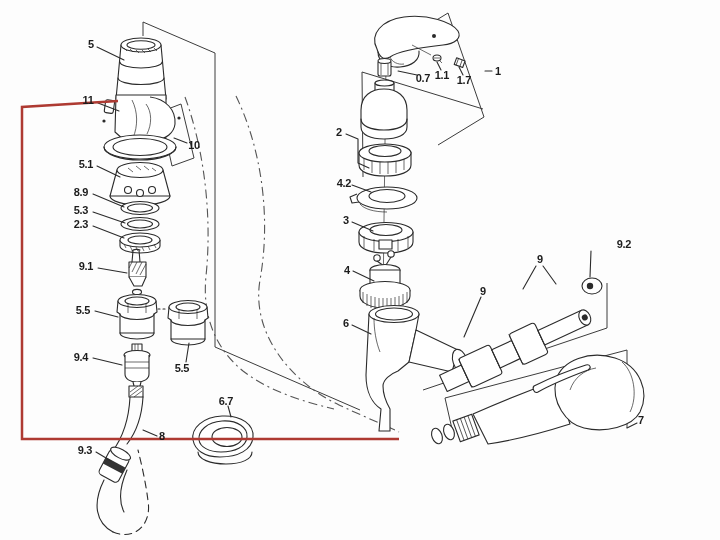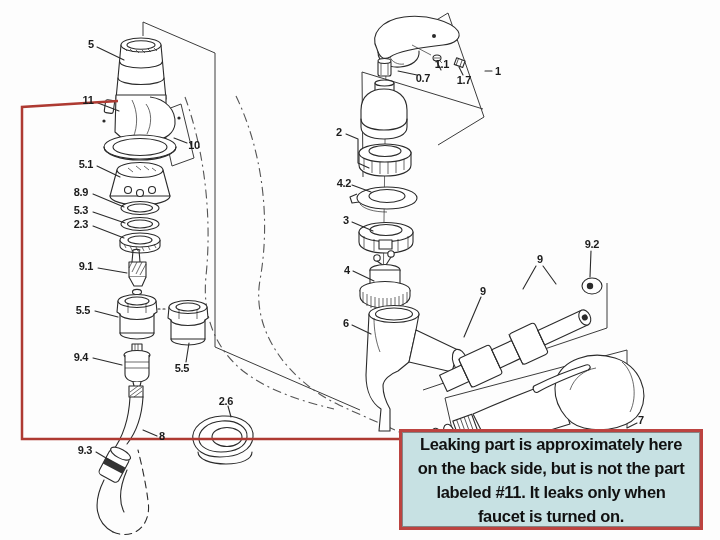--- a/index.html
+++ b/index.html
@@ -260,37 +260,31 @@
 <div class="plabel" style="left:88px;top:100px">11</div>
 <div class="plabel" style="left:194px;top:145px">10</div>
 <div class="plabel" style="left:86px;top:164px">5.1</div>
 <div class="plabel" style="left:81px;top:192px">8.9</div>
 <div class="plabel" style="left:81px;top:210px">5.3</div>
 <div class="plabel" style="left:81px;top:224px">2.3</div>
 <div class="plabel" style="left:86px;top:266px">9.1</div>
 <div class="plabel" style="left:83px;top:310px">5.5</div>
 <div class="plabel" style="left:81px;top:357px">9.4</div>
 <div class="plabel" style="left:182px;top:368px">5.5</div>
-<div class="plabel" style="left:226px;top:401px">2.6</div>
+<div class="plabel" style="left:226px;top:401px">6.7</div>
 <div class="plabel" style="left:162px;top:436px">8</div>
 <div class="plabel" style="left:85px;top:450px">9.3</div>
 <div class="plabel" style="left:498px;top:71px">1</div>
-<div class="plabel" style="left:442px;top:64px">1.1</div>
+<div class="plabel" style="left:442px;top:75px">1.1</div>
 <div class="plabel" style="left:423px;top:78px">0.7</div>
 <div class="plabel" style="left:464px;top:80px">1.7</div>
 <div class="plabel" style="left:339px;top:132px">2</div>
 <div class="plabel" style="left:344px;top:183px">4.2</div>
 <div class="plabel" style="left:346px;top:220px">3</div>
 <div class="plabel" style="left:347px;top:270px">4</div>
 <div class="plabel" style="left:346px;top:323px">6</div>
 <div class="plabel" style="left:483px;top:291px">9</div>
 <div class="plabel" style="left:540px;top:259px">9</div>
-<div class="plabel" style="left:592px;top:244px">9.2</div>
+<div class="plabel" style="left:624px;top:244px">9.2</div>
 <div class="plabel" style="left:641px;top:420px">7</div>
 
-<div id="callout">
-  <div>Leaking part is approximately here</div>
-  <div>on the back side,  but is not the part</div>
-  <div>labeled #11. It leaks only when</div>
-  <div>faucet is turned on.</div>
+
 </div>
 
-</div>
-
 </body></html>

